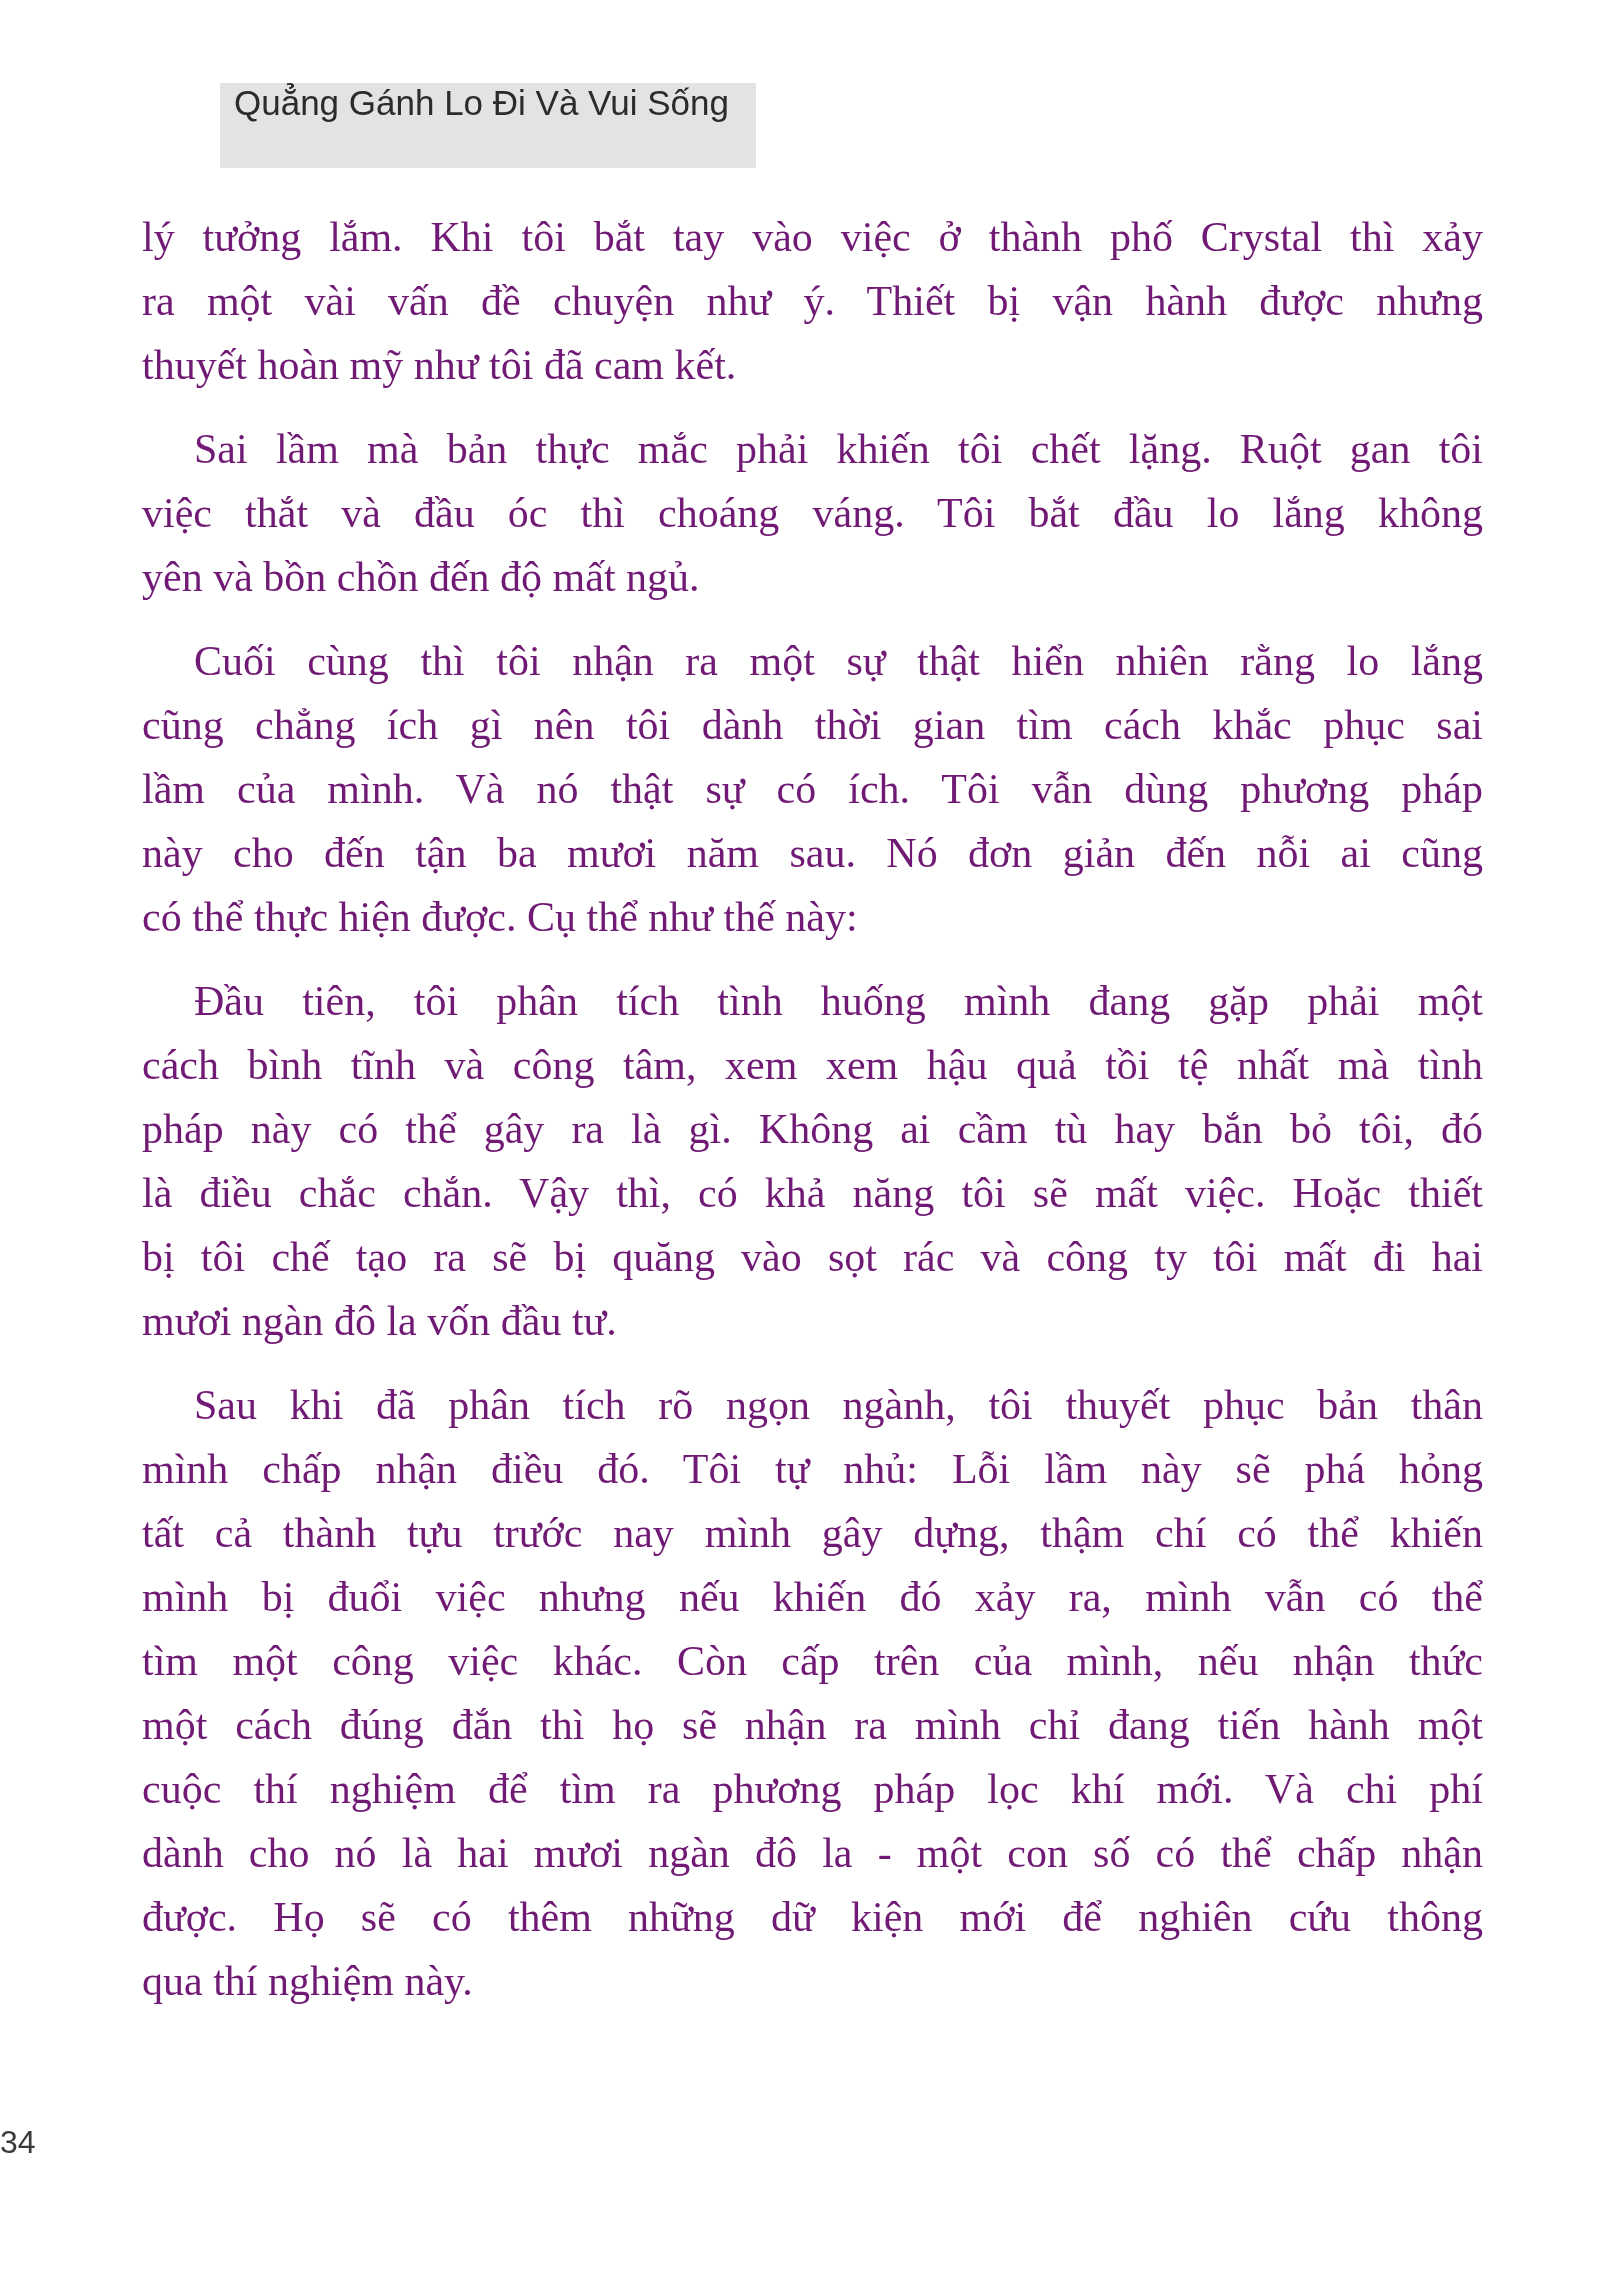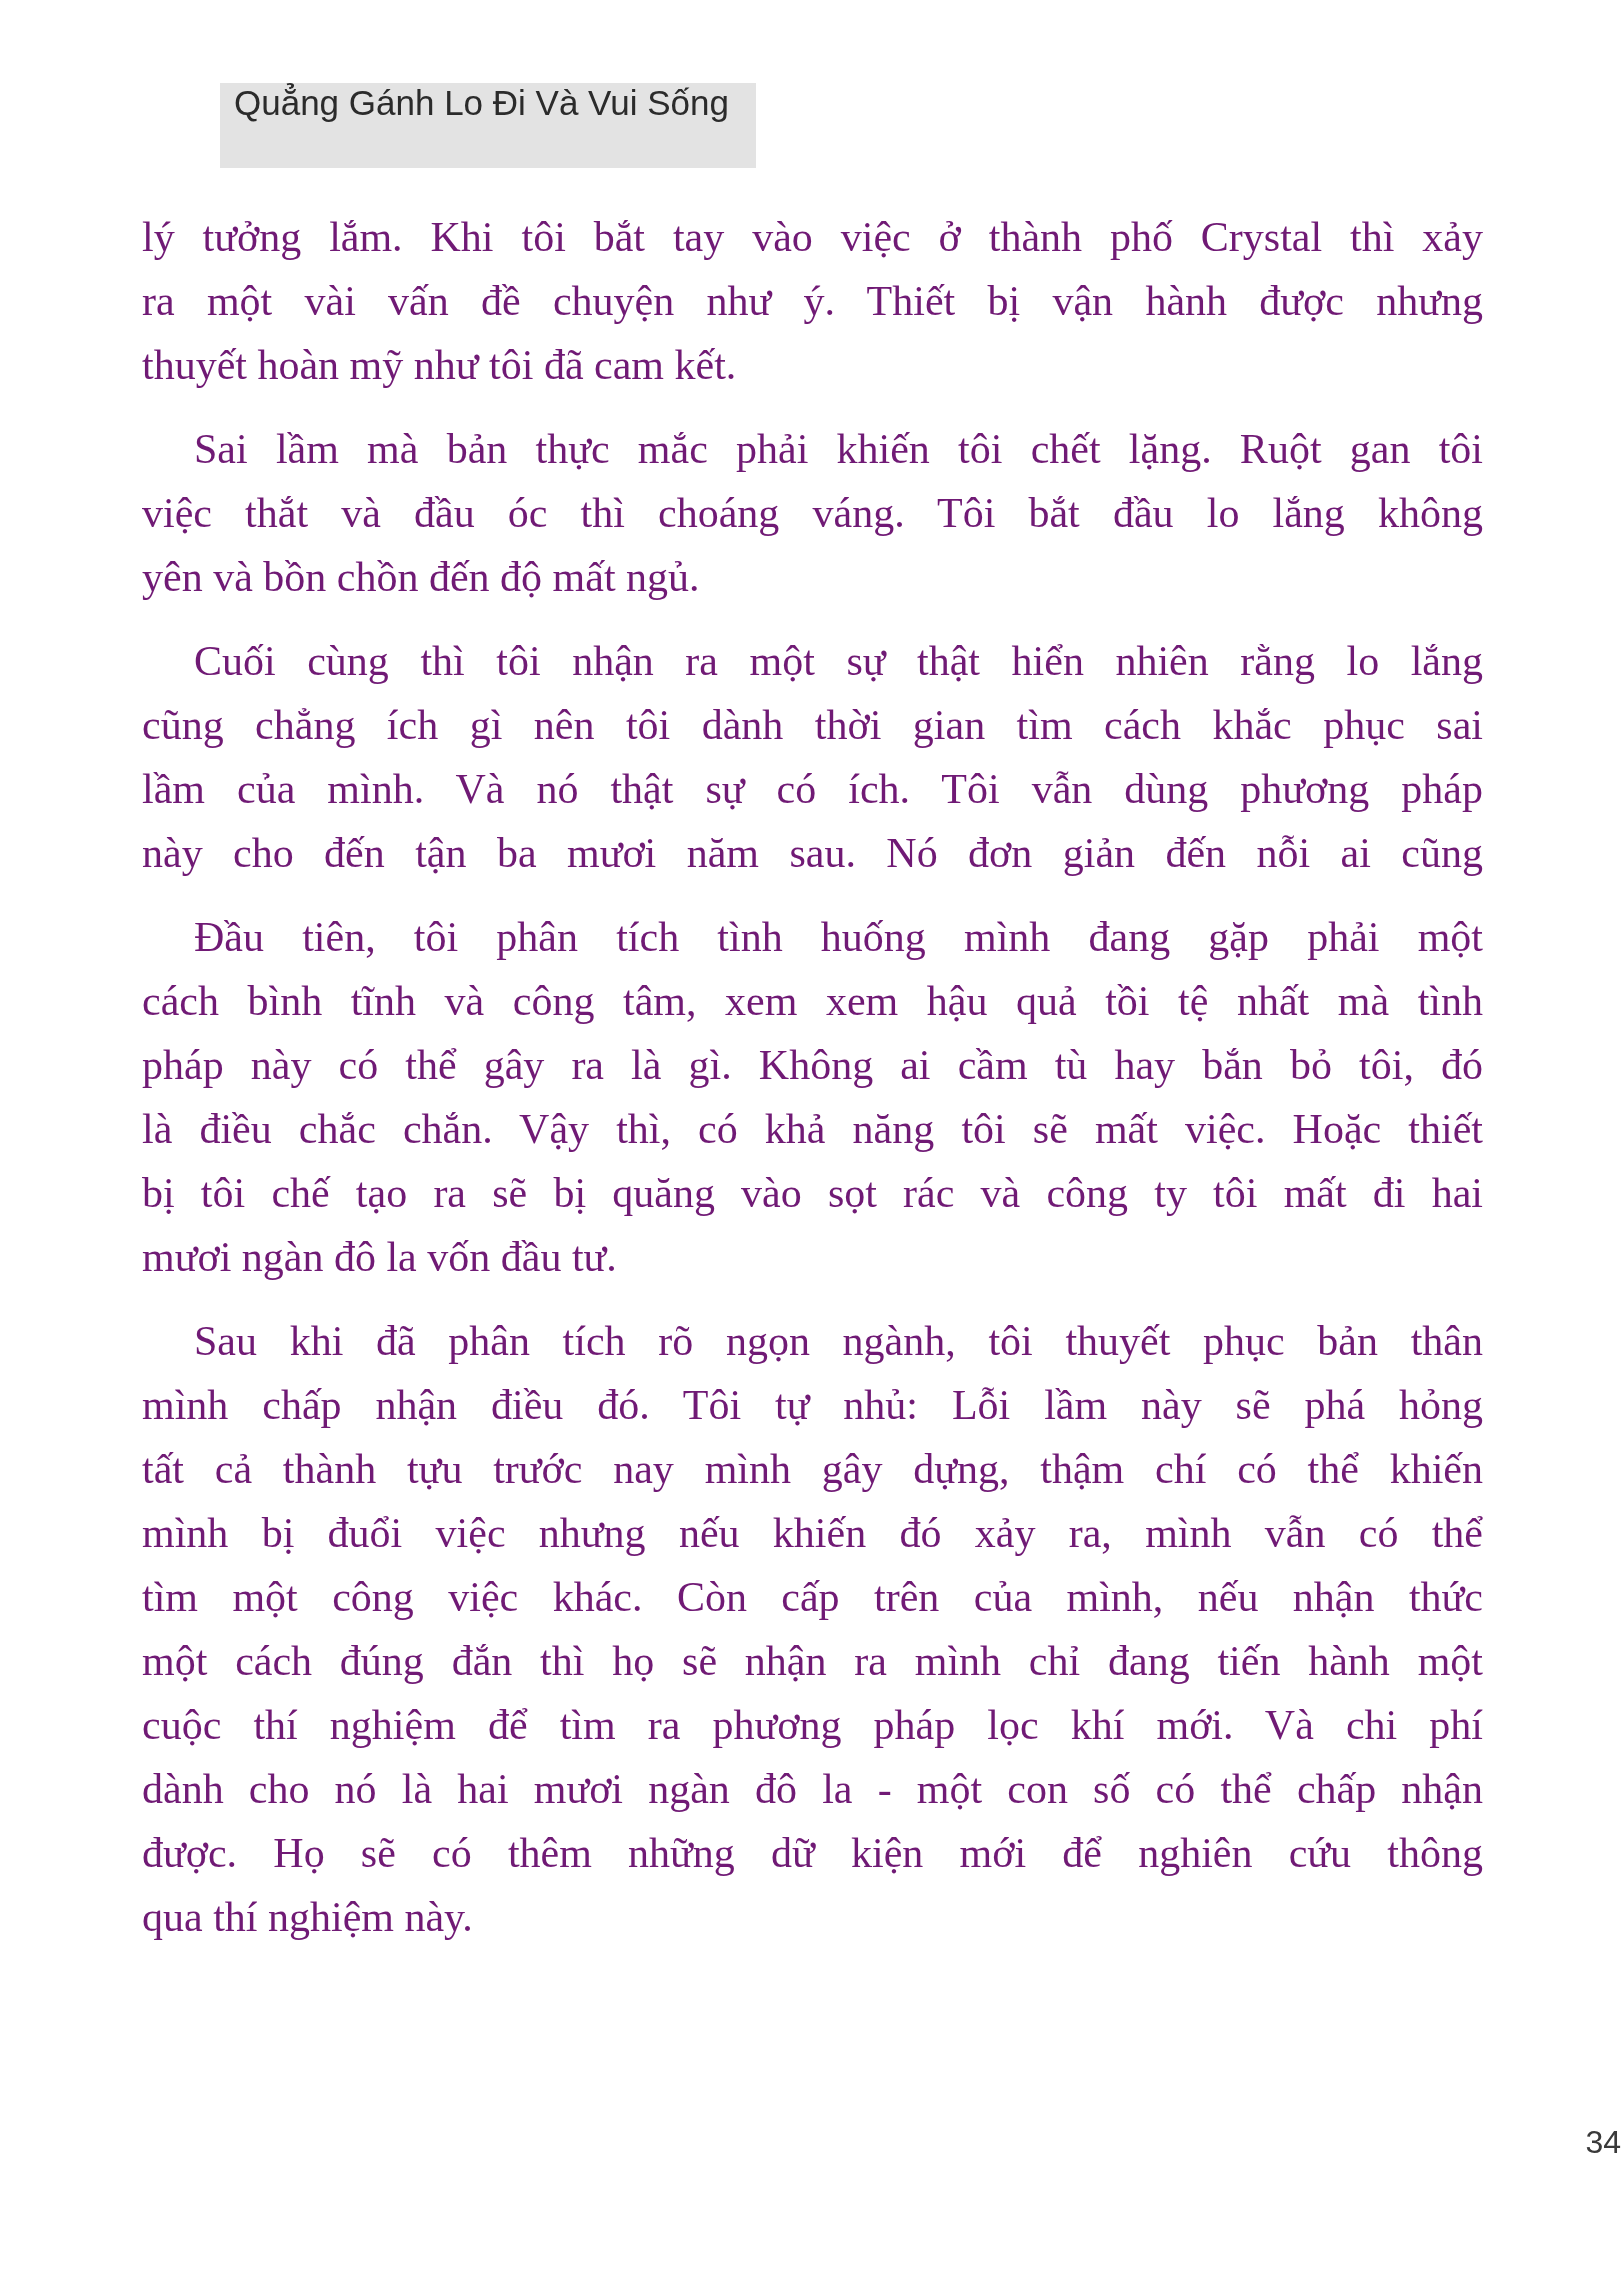--- a/index.html
+++ b/index.html
@@ -50,21 +50,21 @@
     text-align-last: left;
   }
   .line.indent {
     text-indent: 52px;
   }
   .page-number {
     position: absolute;
     top: 2124px;
     left: 0;
     width: 100%;
-    text-align: right;
+    text-align: left;
     font-family: "Liberation Sans", sans-serif;
     font-size: 32px;
     color: #3a3a3a;
   }
 </style>
 </head>
 <body>
 
 <div class="page">
   <div class="running-header">
@@ -80,20 +80,21 @@
       <div class="paragraph">
         <div class="line indent">Sai lầm mà bản thực mắc phải khiến tôi chết lặng. Ruột gan tôi</div>
         <div class="line">việc thắt và đầu óc thì choáng váng. Tôi bắt đầu lo lắng không</div>
         <div class="line last">yên và bồn chồn đến độ mất ngủ.</div>
       </div>
       <div class="paragraph">
         <div class="line indent">Cuối cùng thì tôi nhận ra một sự thật hiển nhiên rằng lo lắng</div>
         <div class="line">cũng chẳng ích gì nên tôi dành thời gian tìm cách khắc phục sai</div>
         <div class="line">lầm của mình. Và nó thật sự có ích. Tôi vẫn dùng phương pháp</div>
         <div class="line">này cho đến tận ba mươi năm sau. Nó đơn giản đến nỗi ai cũng</div>
+        <div class="line last">có thể thực hiện được. Cụ thể như thế này:</div>
       </div>
       <div class="paragraph">
         <div class="line indent">Đầu tiên, tôi phân tích tình huống mình đang gặp phải một</div>
         <div class="line">cách bình tĩnh và công tâm, xem xem hậu quả tồi tệ nhất mà tình</div>
         <div class="line">pháp này có thể gây ra là gì. Không ai cầm tù hay bắn bỏ tôi, đó</div>
         <div class="line">là điều chắc chắn. Vậy thì, có khả năng tôi sẽ mất việc. Hoặc thiết</div>
         <div class="line">bị tôi chế tạo ra sẽ bị quăng vào sọt rác và công ty tôi mất đi hai</div>
         <div class="line last">mươi ngàn đô la vốn đầu tư.</div>
       </div>
       <div class="paragraph">

